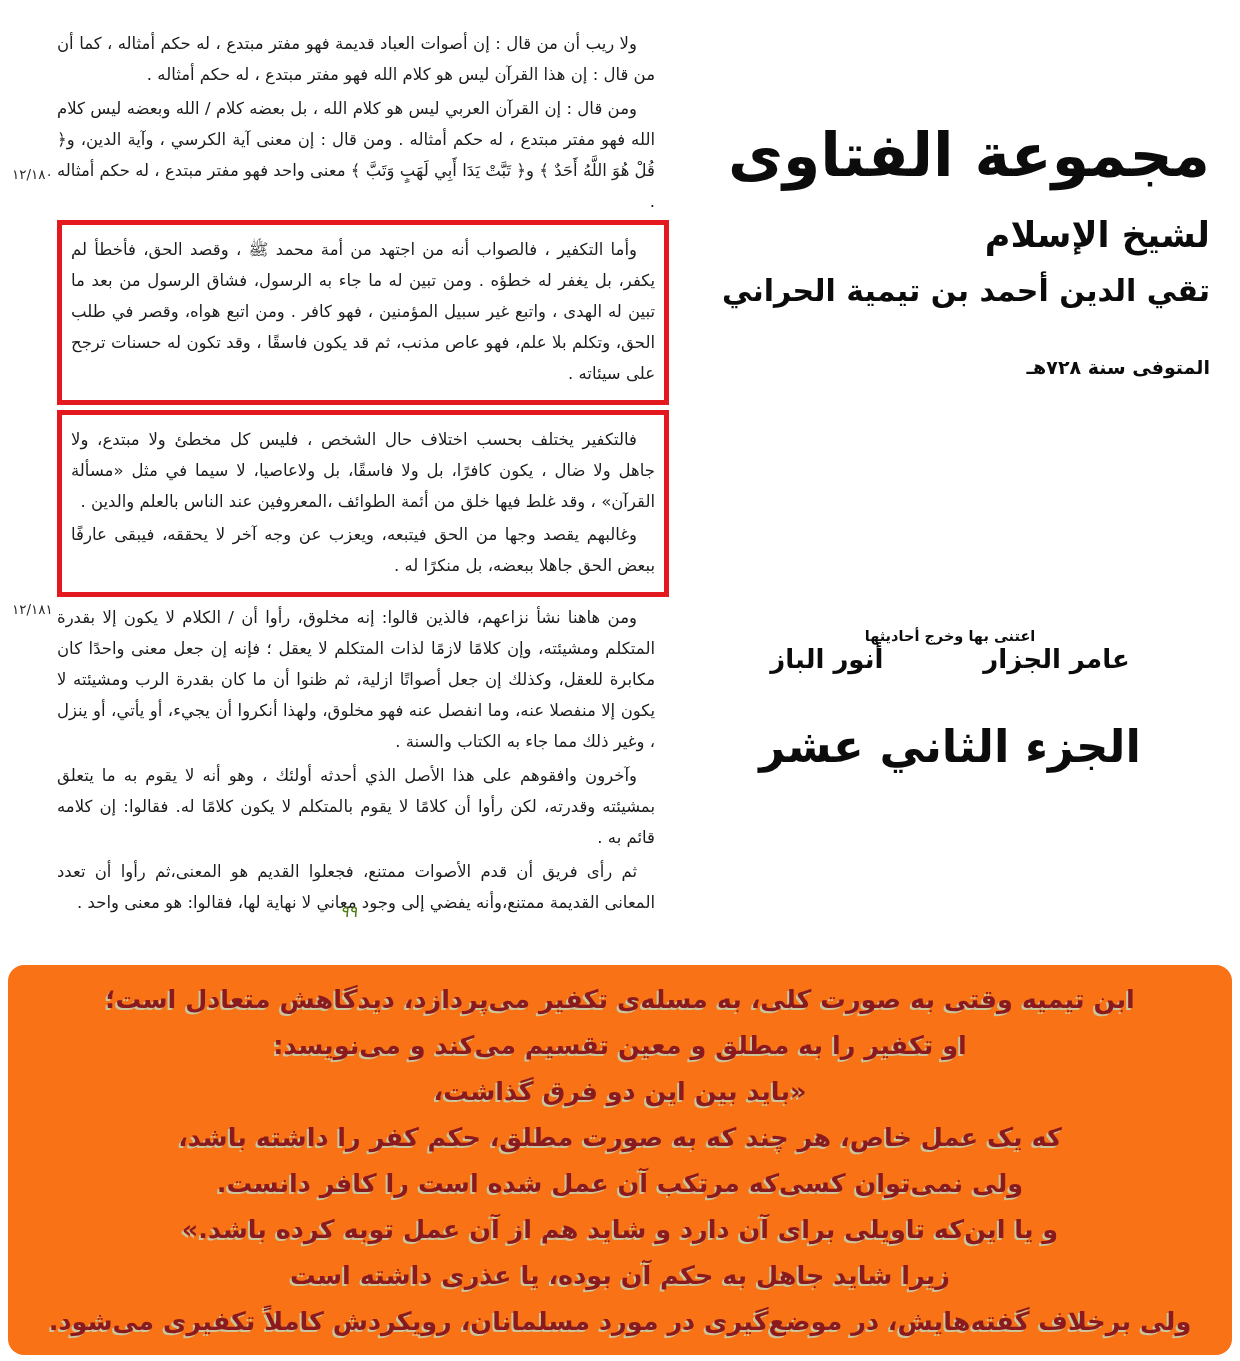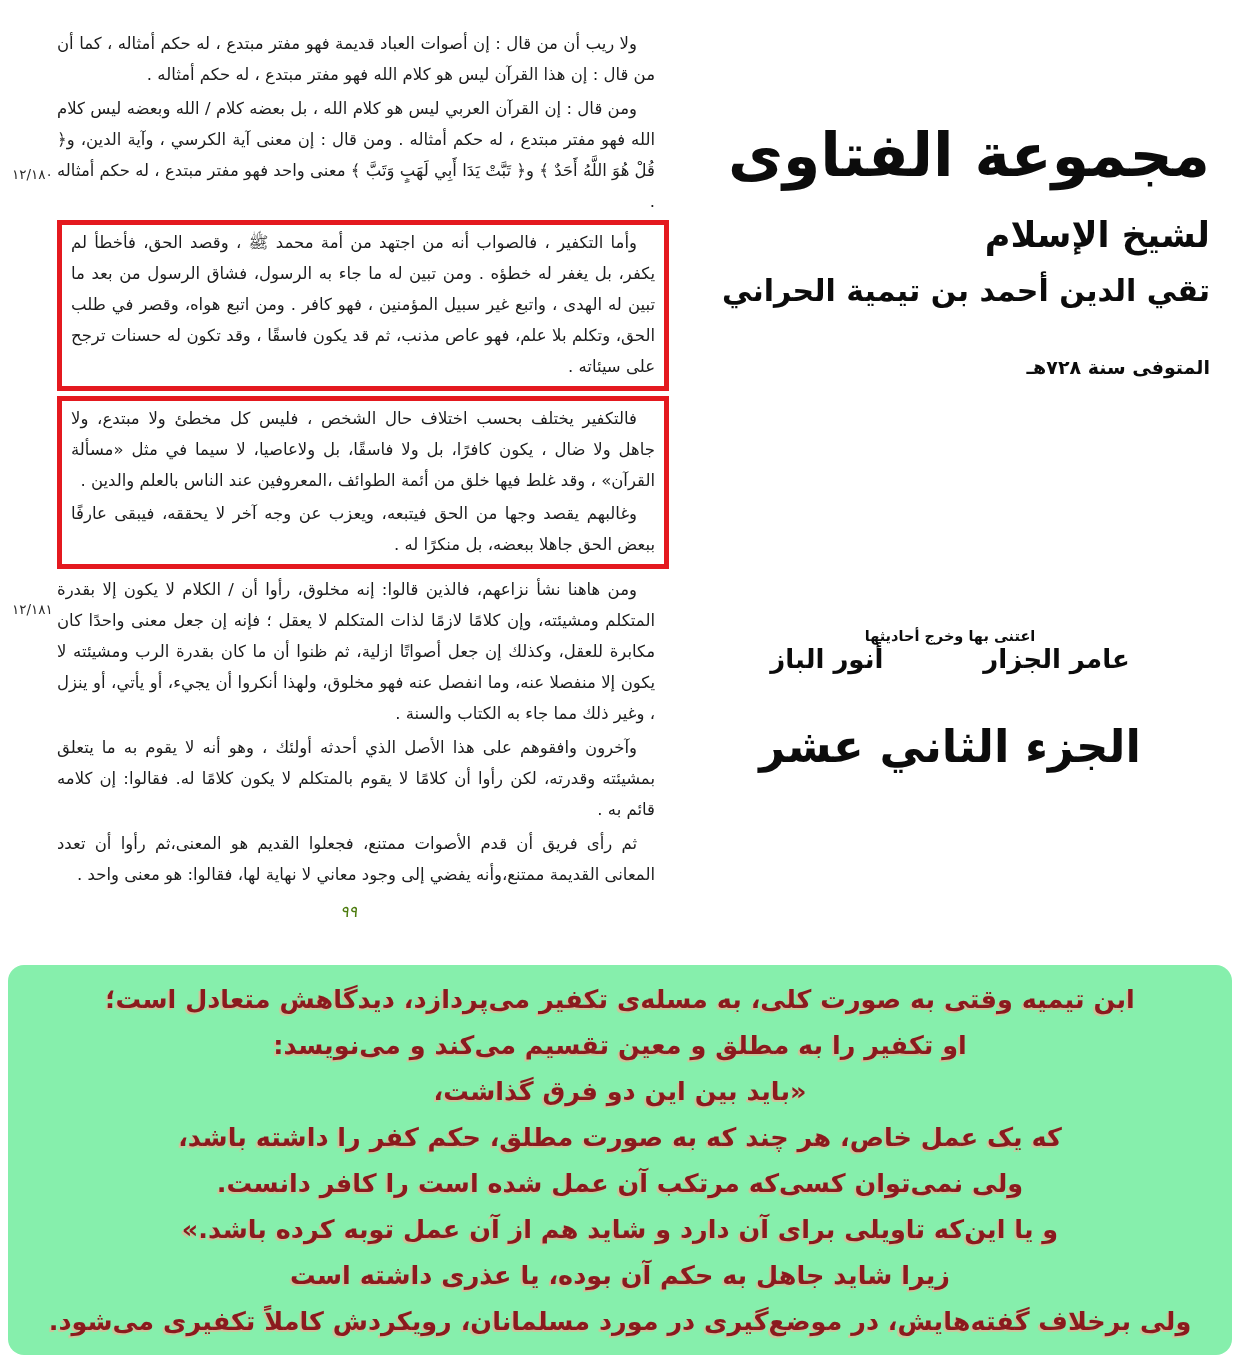--- a/index.html
+++ b/index.html
@@ -7,21 +7,21 @@
     position:relative;width:1240px;height:1361px;background:#ffffff;overflow:hidden;
     font-family:"DejaVu Sans", sans-serif;
   }
   
   .arabic-col{
     position:absolute;left:57px;top:28px;width:598px;
     direction:rtl;color:#1c1c1c;font-size:16.5px;line-height:31px;
   }
   .arabic-col p{margin:0 0 3px 0;text-align:justify;text-indent:18px;}
   .hl-box{
-    border:5px solid #e4191f;padding:2px 9px;margin:3px -14px 5px 0;
+    border:5px solid #e4191f;padding:9px 9px;margin:3px -14px 5px 0;
   }
   .hl-box p{margin:0 0 2px 0;}
   .margin-ref{
     position:absolute;left:12px;direction:rtl;color:#2a2a2a;font-size:13.5px;
   }
   .margin-ref.r1{top:166px;}
   .margin-ref.r2{top:601px;}
   .page-number{
     position:absolute;left:340px;top:902px;color:#4d7c0f;font-size:16px;font-style:italic;
   }
@@ -37,21 +37,21 @@
   .editors-block{
     position:absolute;left:690px;top:628px;width:520px;text-align:center;
     direction:rtl;color:#0c0c0c;
   }
   .editors-note{font-size:14.5px;font-weight:bold;}
   .editors-names{display:flex;justify-content:center;gap:100px;font-size:26px;font-weight:bold;}
   .volume-title{margin-top:46px;font-size:45px;font-weight:bold;}
   
   .commentary{
     position:absolute;left:8px;top:965px;width:1224px;height:390px;
-    background:#86efac;border-radius:16px;
+    background:#f97316;border-radius:16px;
     display:flex;flex-direction:column;justify-content:center;
     direction:rtl;text-align:center;
     color:#8b1a1e;font-weight:bold;font-size:25.5px;line-height:46px;
     text-shadow:-2px 2px 0 #cbc59b;
   }
   .commentary .fa-line{margin:0;padding:0 20px;}
 </style>
 </head>
 <body>
 

